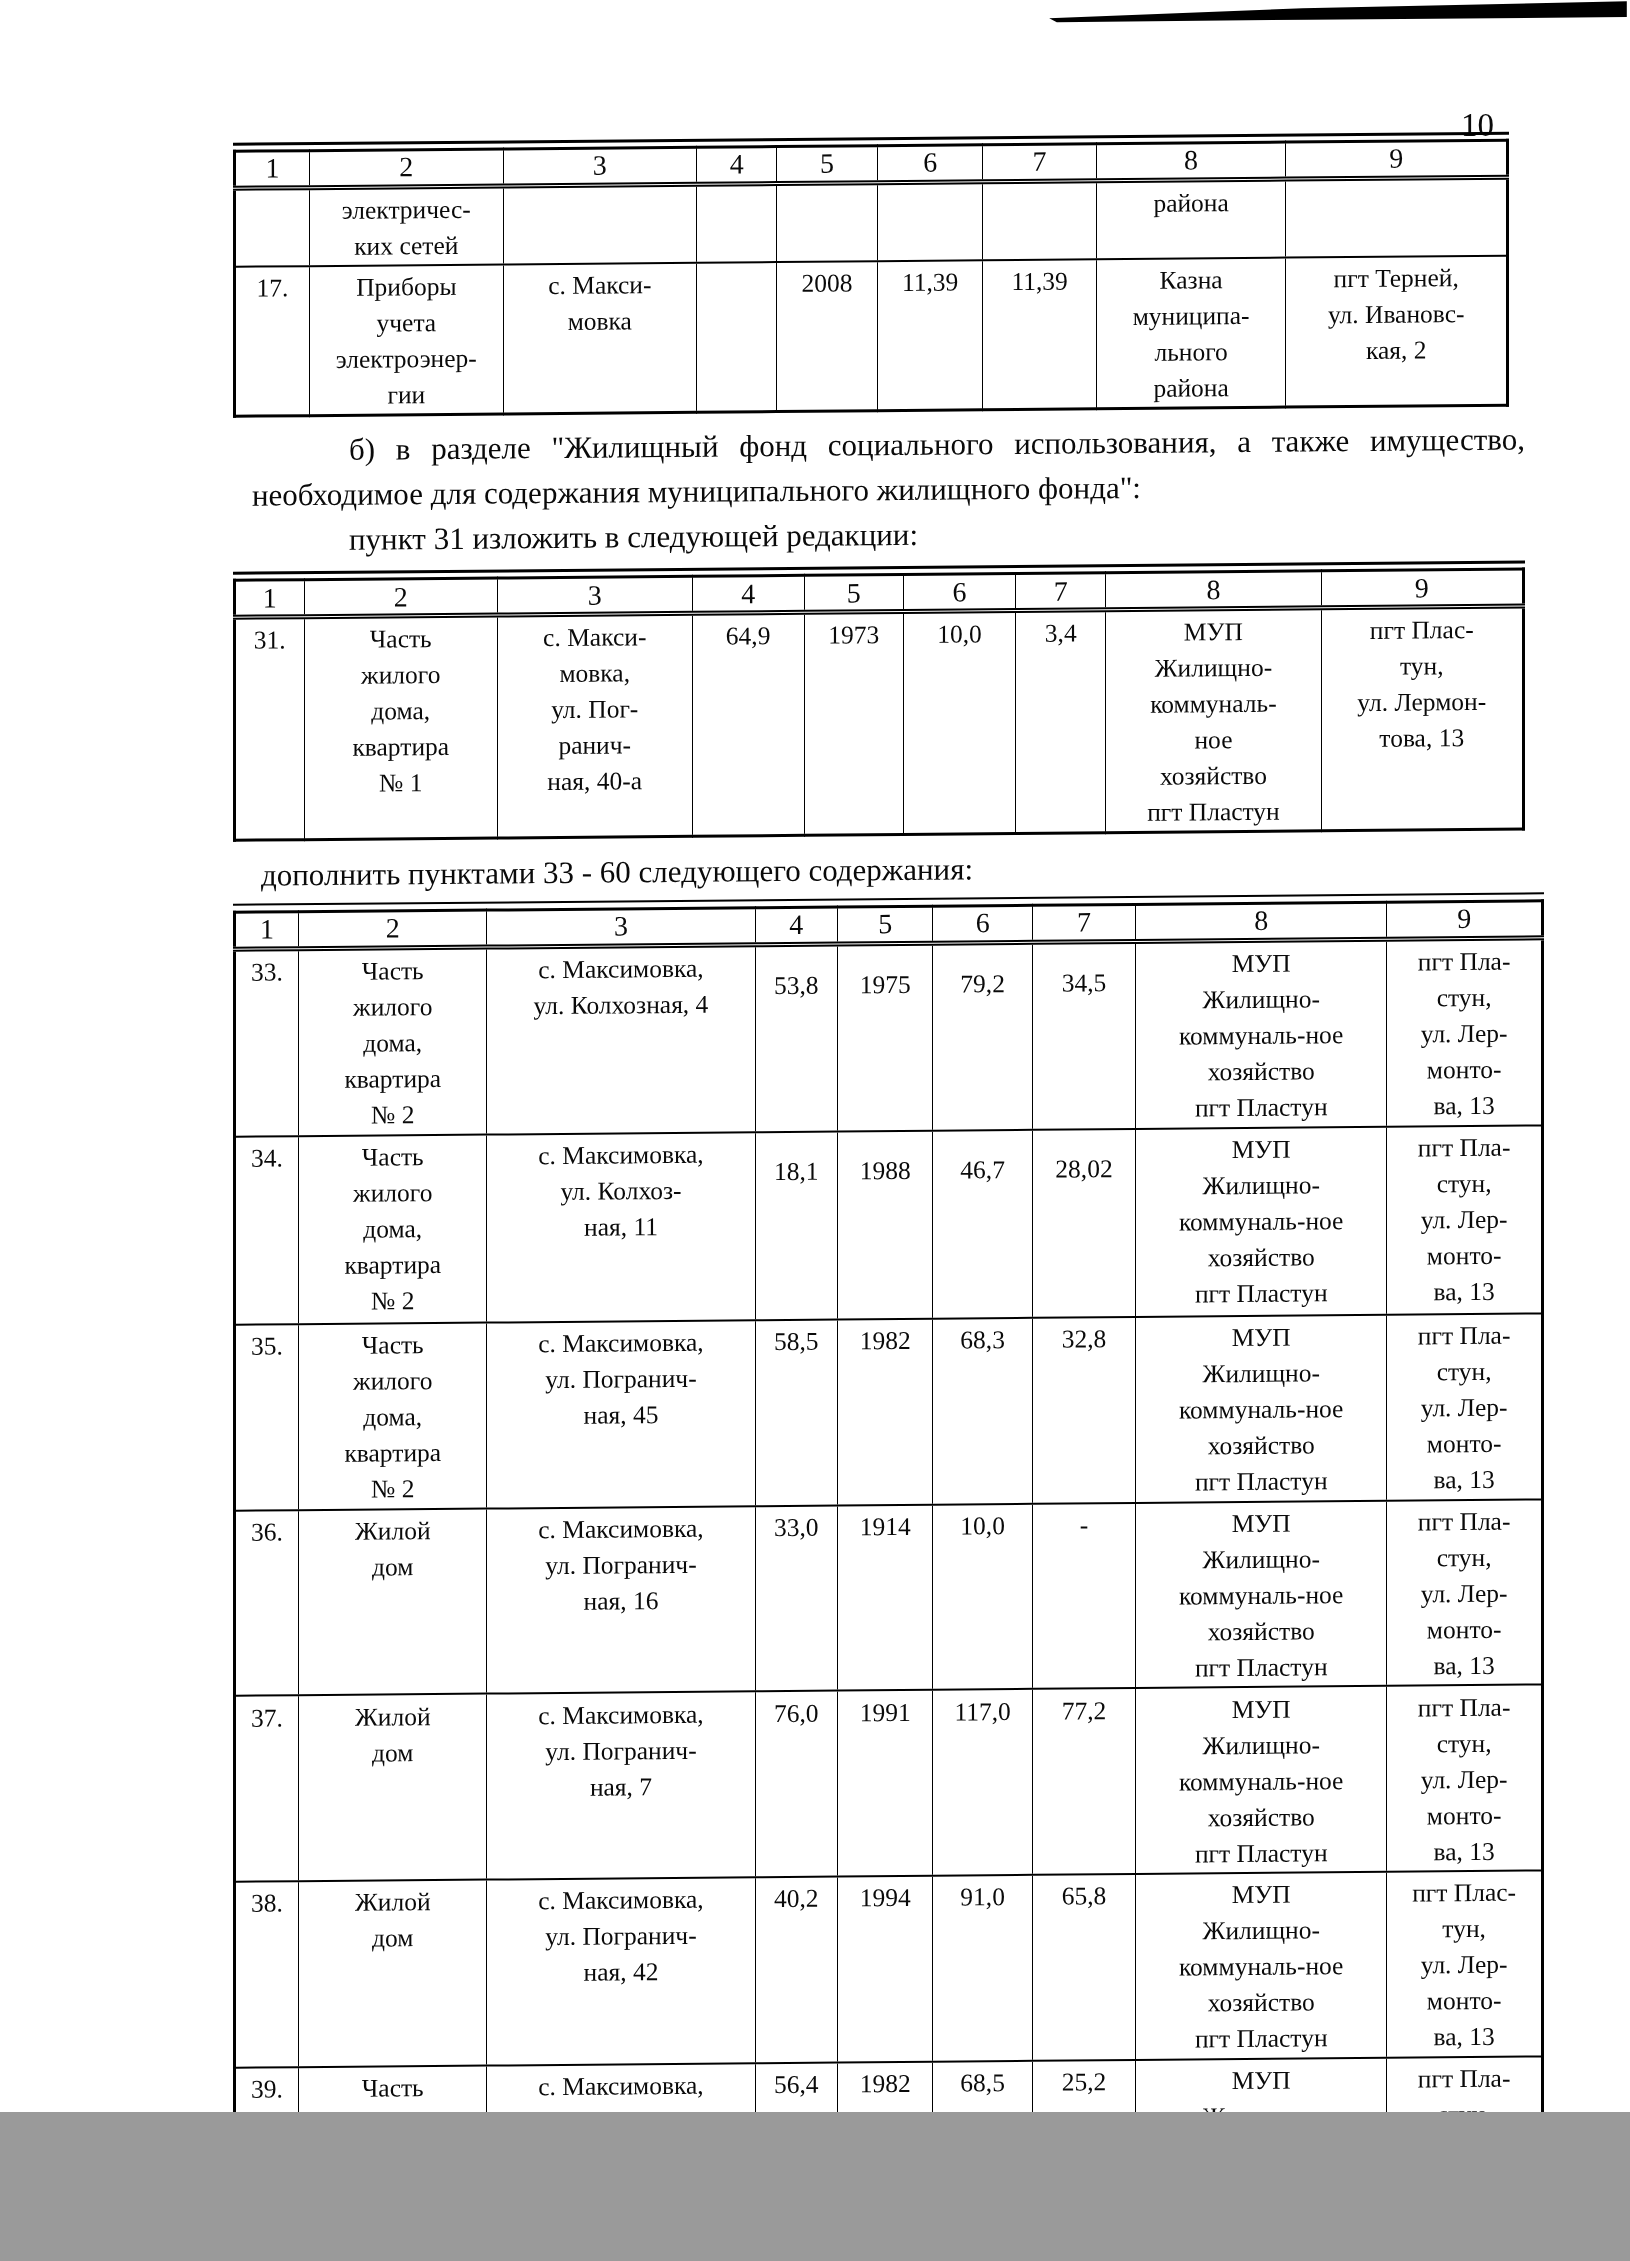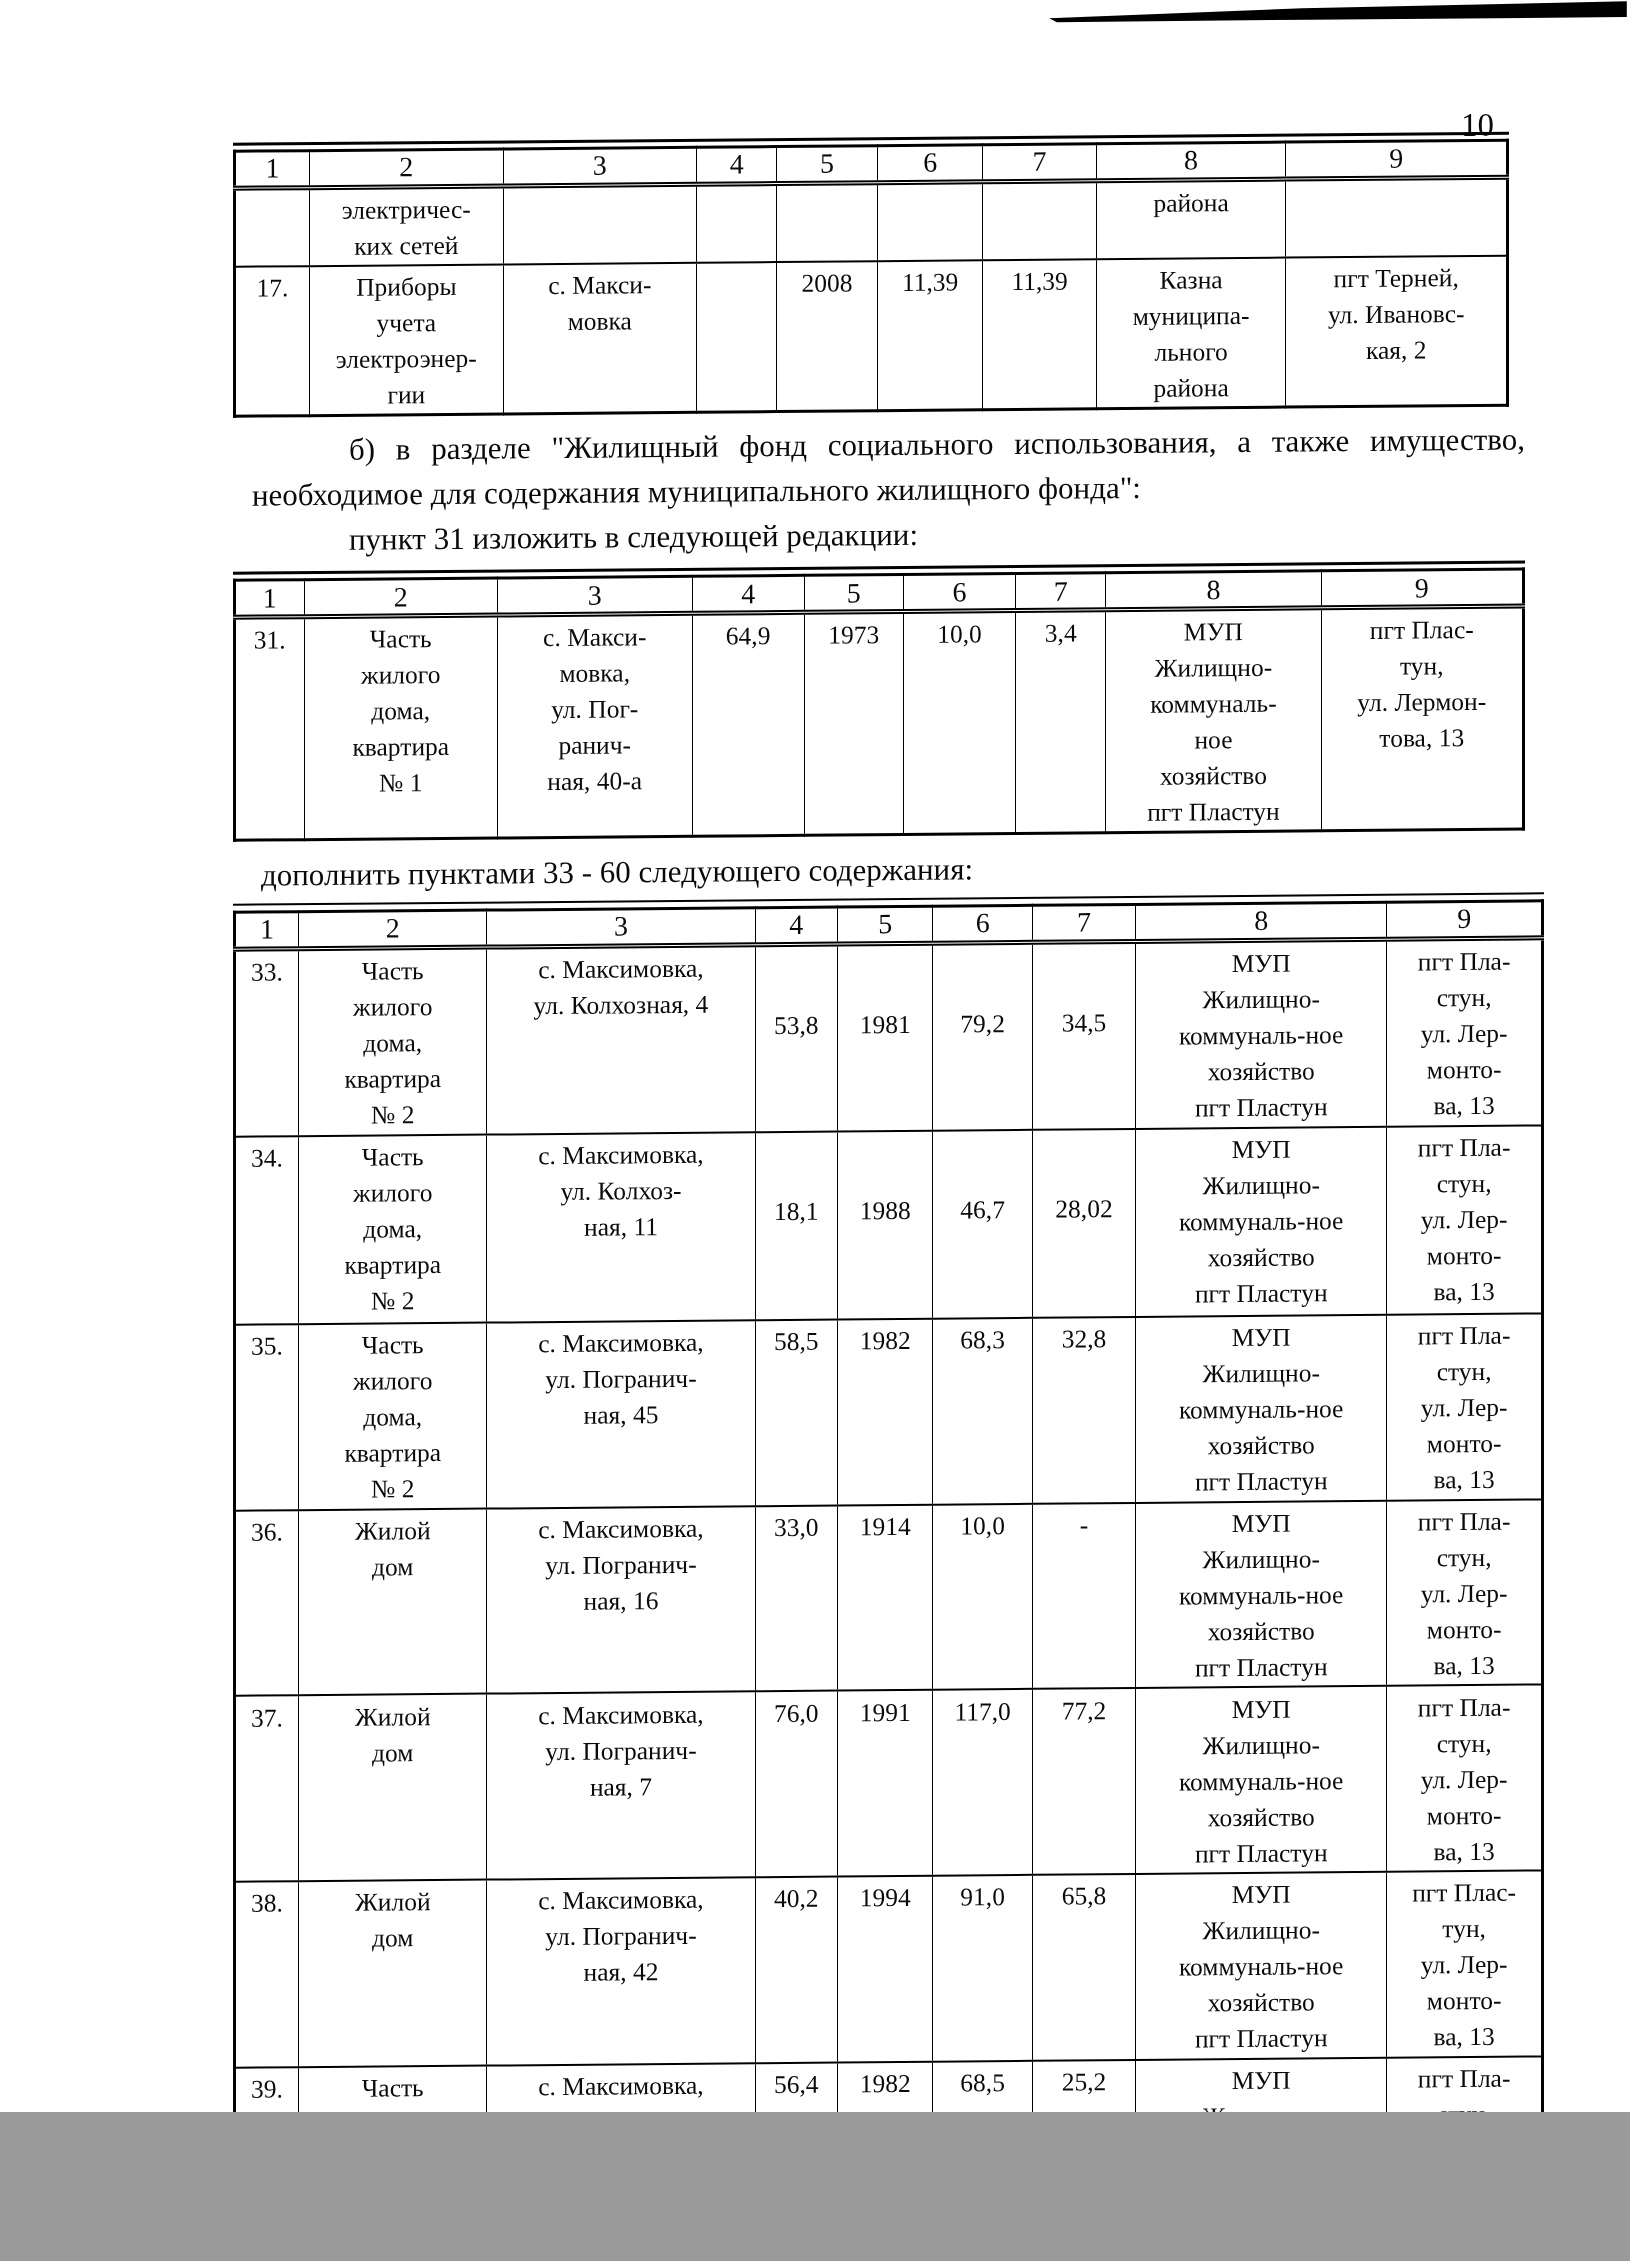--- a/index.html
+++ b/index.html
@@ -42,21 +42,21 @@
     white-space:pre-line;
     font-size:25.5px;line-height:36px;
     padding:3.2px 3.8px 0 3.8px;
     overflow:hidden;
   }
   .t tr.hr td{
     font-size:28px;line-height:29px;
     border-bottom:5.7px double #000;
     padding:1.3px 0 2.5px 0;
   }
-  .t td.sh{padding-top:61px;}
+  .t td.sh{padding-top:21px;}
   .para{
     margin:10.2px 0 0 42px;width:1273px;
     font-size:31px;line-height:45px;
     text-align:justify;
     text-indent:97px;
   }
   .para.intro{margin-top:0;}
   .para.ind-sm{text-indent:9px;}
 </style>
 </head>
@@ -223,21 +223,21 @@
       <tr style="height:188px">
         <td>33.</td>
         <td>Часть
 жилого
 дома,
 квартира
 № 2</td>
         <td>с. Максимовка,
 ул. Колхозная, 4</td>
         <td class="sh">53,8</td>
-        <td class="sh">1981</td>
+        <td class="sh">1975</td>
         <td class="sh">79,2</td>
         <td class="sh">34,5</td>
         <td>МУП
 Жилищно-
 коммуналь-ное
 хозяйство
 пгт Пластун</td>
         <td>пгт Пла-
 стун,
 ул. Лер-

